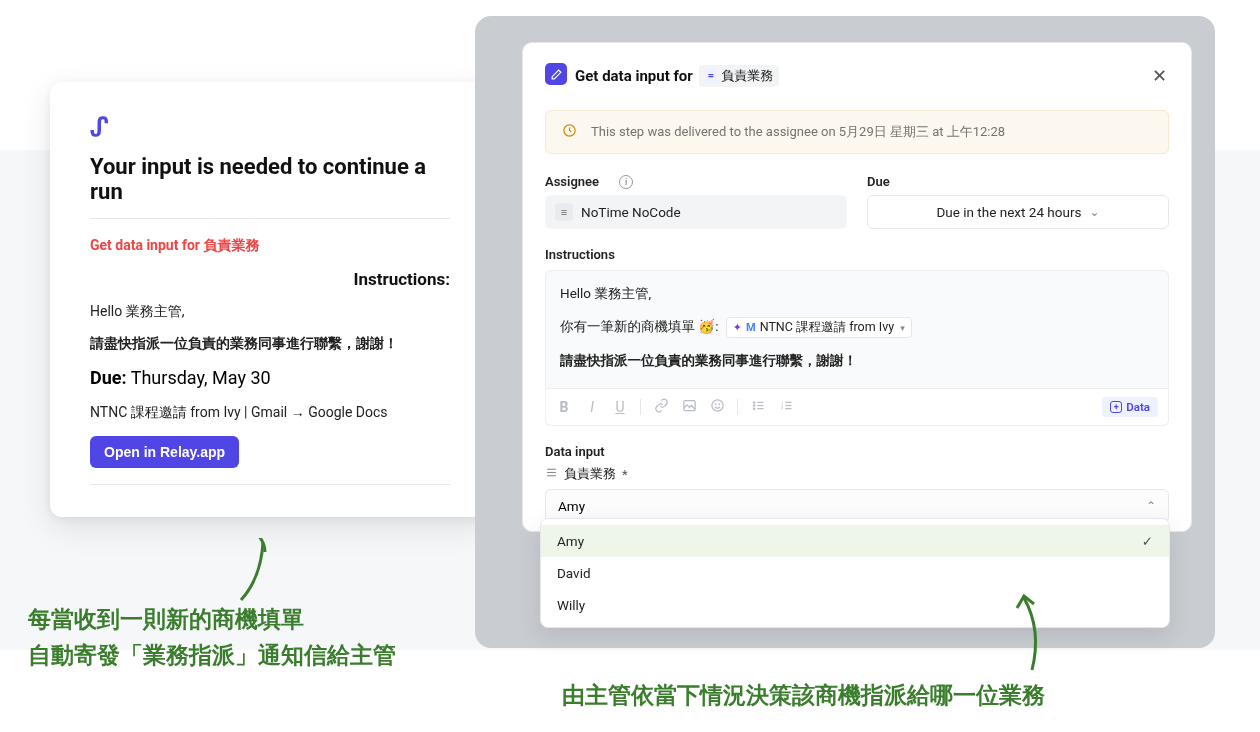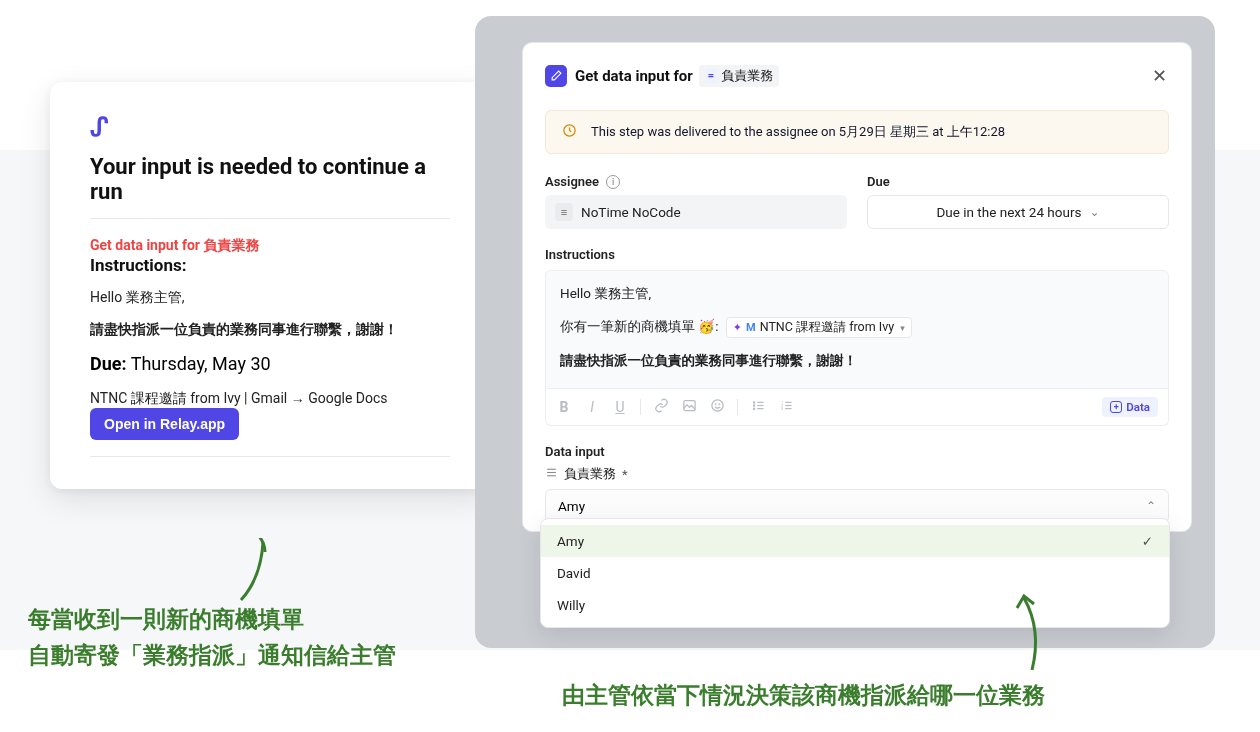--- a/index.html
+++ b/index.html
@@ -46,32 +46,35 @@
 }
 .left-sub {
   font-size: 14px;
   font-weight: 700;
   margin-top: 18px;
   color: #ef4444;
 }
 .left-h {
   font-size: 17px;
   font-weight: 700;
+  margin-top: 14px;
   color: #111;
+  text-align: right;
 }
 .left-p {
   font-size: 14px;
   color: #222;
   margin-top: 14px;
 }
 .left-p strong { font-weight: 700; }
 .left-due { font-size: 18px; margin-top: 14px; }
 .left-meta { font-size: 14px; margin-top: 16px; color: #222; }
 .open-btn {
   display: inline-block;
+  margin-top: 14px;
   background: #4f46e5;
   color: #fff;
   font-size: 14px;
   font-weight: 600;
   padding: 8px 14px;
   border-radius: 6px;
   border: none;
   cursor: pointer;
 }
 .left-rule {
@@ -113,21 +116,20 @@
   top: 42px;
   left: 522px;
   width: 670px;
   background: #fff;
   border-radius: 10px;
   padding: 20px 22px 8px 22px;
   border: 1px solid #e5e7eb;
 }
 .modal-header {
   display: flex;
-  align-items: center;
   gap: 8px;
 }
 .hdr-icon {
   width: 22px; height: 22px;
   background: #4f46e5;
   border-radius: 5px;
   display: flex; align-items: center; justify-content: center;
 }
 .hdr-icon svg { width: 13px; height: 13px; stroke: #fff; fill: none; stroke-width: 2.2; }
 .hdr-title { font-size: 15px; font-weight: 700; color: #111; display: flex; align-items: center; gap: 6px; }
@@ -142,37 +144,37 @@
 .alert {
   margin-top: 22px;
   background: #fdf8ef;
   border: 1px solid #f3e9d4;
   border-radius: 6px;
   padding: 12px 16px;
   display: flex;
   align-items: center;
   gap: 14px;
   font-size: 13px;
-  color: #0f172a;
+  color: #737373;
 }
 .alert .clk { color: #d18a00; }
 
 .row2 {
   display: flex;
   gap: 20px;
   margin-top: 20px;
 }
 .col { flex: 1; }
 .lbl {
   font-size: 13px;
   font-weight: 600;
   color: #222;
   display: flex;
   align-items: center;
-  gap: 7px;
+  gap: 20px;
   margin-bottom: 6px;
 }
 .info-circ {
   width: 14px; height: 14px; border: 1.3px solid #999; border-radius: 50%;
   display: inline-flex; align-items: center; justify-content: center;
   font-size: 9px; color: #999;
 }
 .fieldbox {
   background: #f3f4f6;
   border-radius: 6px;

